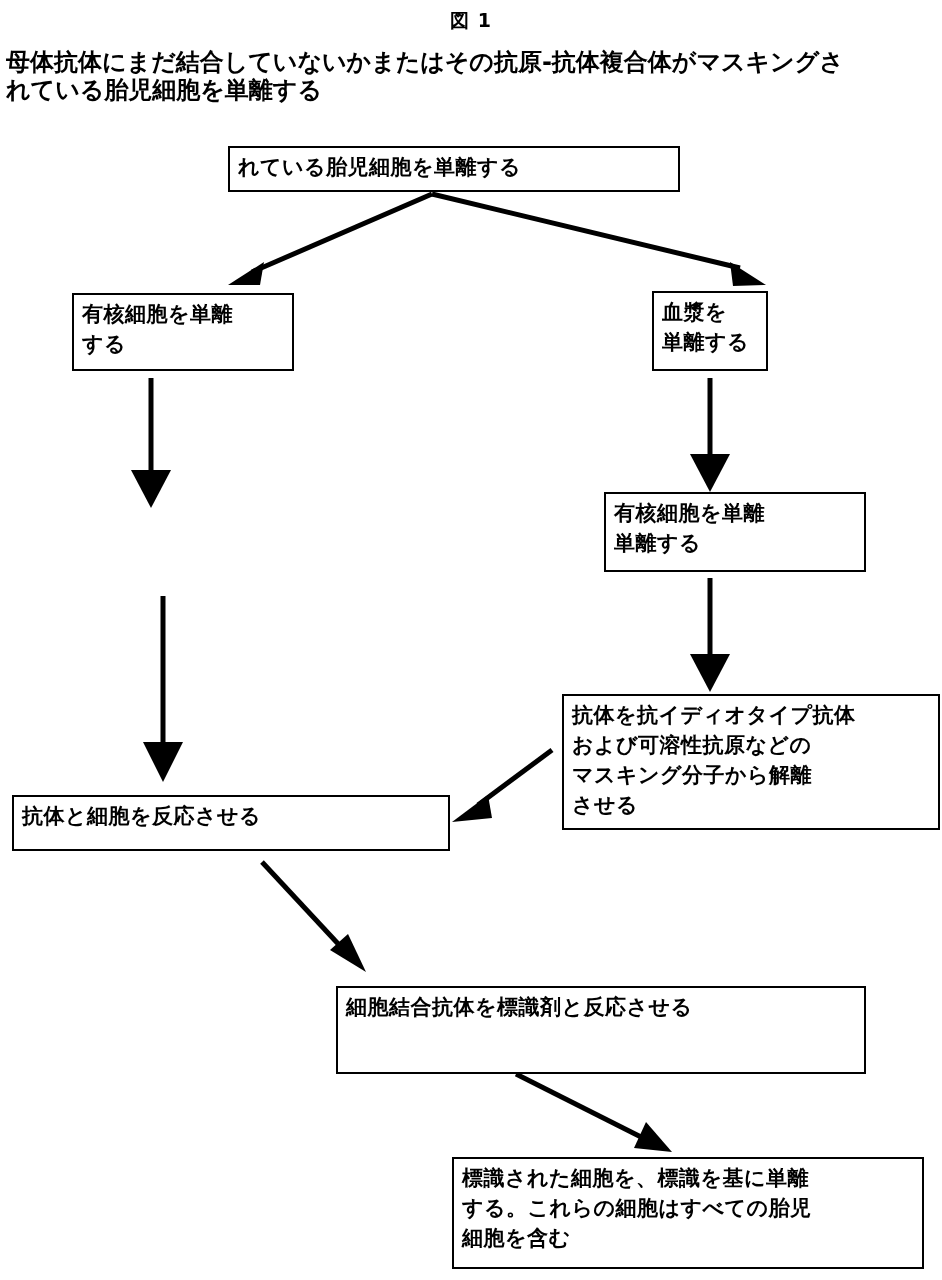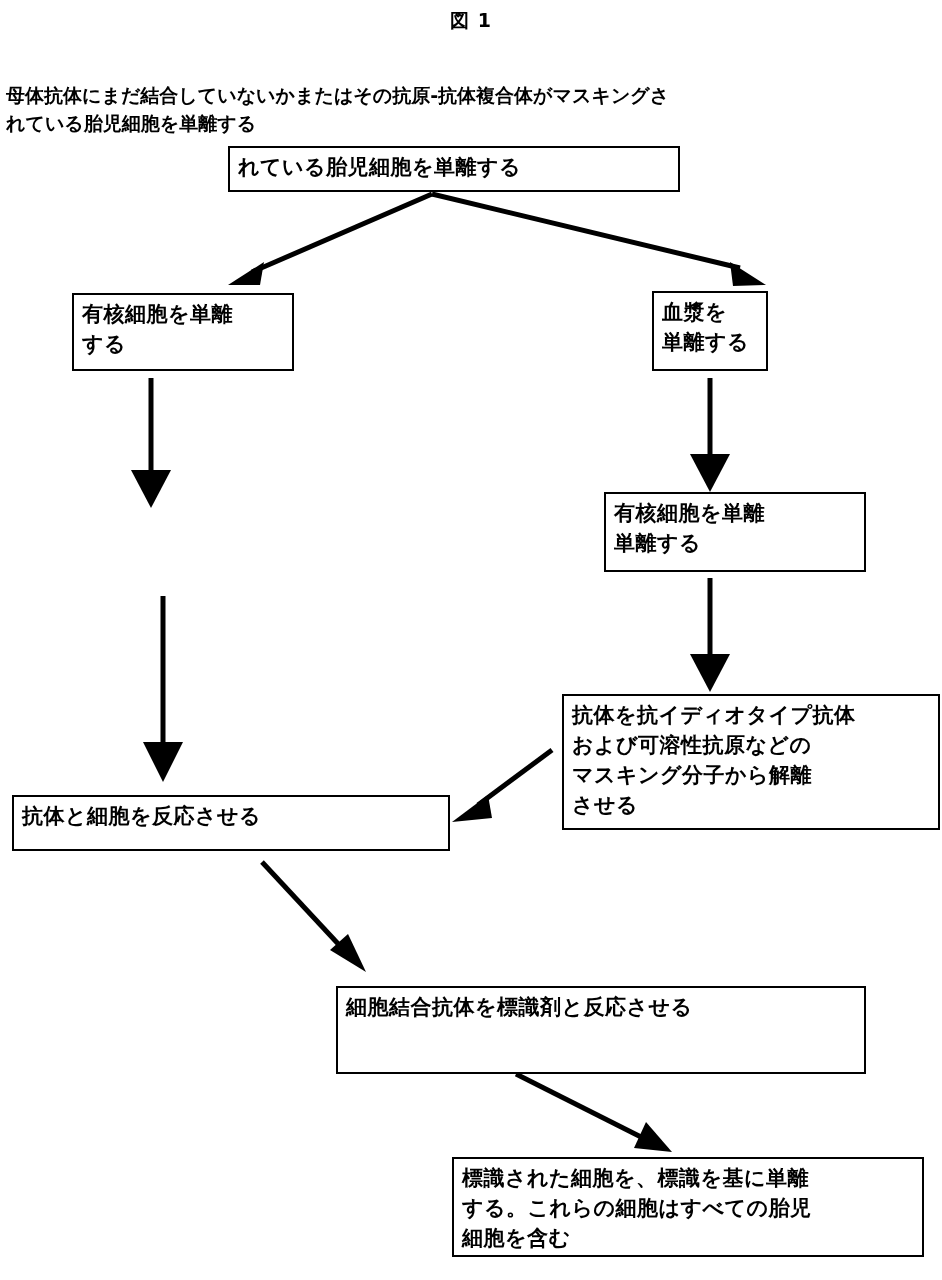--- a/index.html
+++ b/index.html
@@ -30,26 +30,25 @@
     text-align: center;
     font-size: 19px;
     font-weight: bold;
     letter-spacing: 1px;
   }
   #fig-caption {
     position: absolute;
     left: 6px;
     top: 48px;
     width: 930px;
-    font-size: 19px;
+    font-size: 24px;
     line-height: 28px;
     font-weight: bold;
     letter-spacing: 0px;
     white-space: pre-line;
-    margin-top: 33px;
   }
 
   
   .node {
     position: absolute;
     box-sizing: border-box;
     border: 2px solid #000000;
     background: #ffffff;
     font-size: 21px;
     line-height: 30px;
@@ -150,17 +149,17 @@
 
   <div class="node" style="left:12px; top:795px; width:438px; height:56px;">抗体と細胞を反応させる</div>
 
   <div class="node" style="left:562px; top:694px; width:378px; height:136px;">抗体を抗イディオタイプ抗体
 および可溶性抗原などの
 マスキング分子から解離
 させる</div>
 
   <div class="node" style="left:336px; top:986px; width:530px; height:88px;">細胞結合抗体を標識剤と反応させる</div>
 
-  <div class="node" style="left:452px; top:1157px; width:472px; height:100px;">標識された細胞を、標識を基に単離
+  <div class="node" style="left:452px; top:1157px; width:472px; height:112px;">標識された細胞を、標識を基に単離
 する。これらの細胞はすべての胎児
 細胞を含む</div>
 
 </div>
 
 </body></html>

